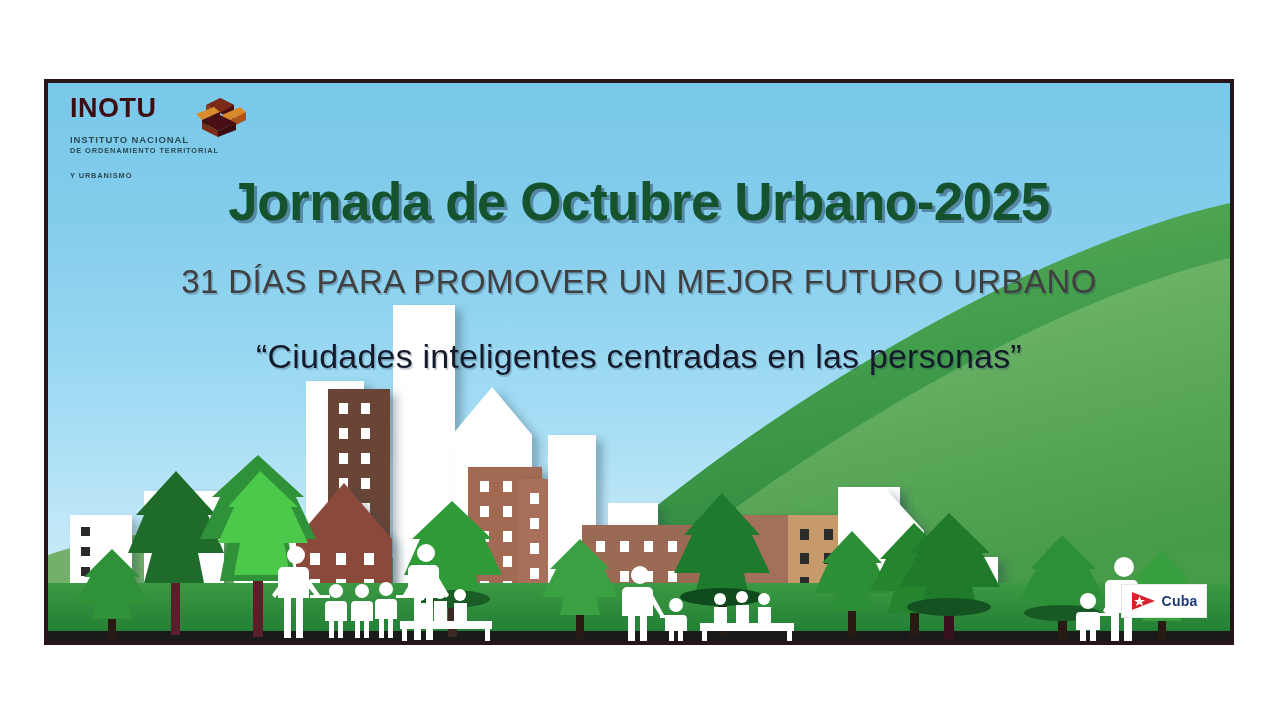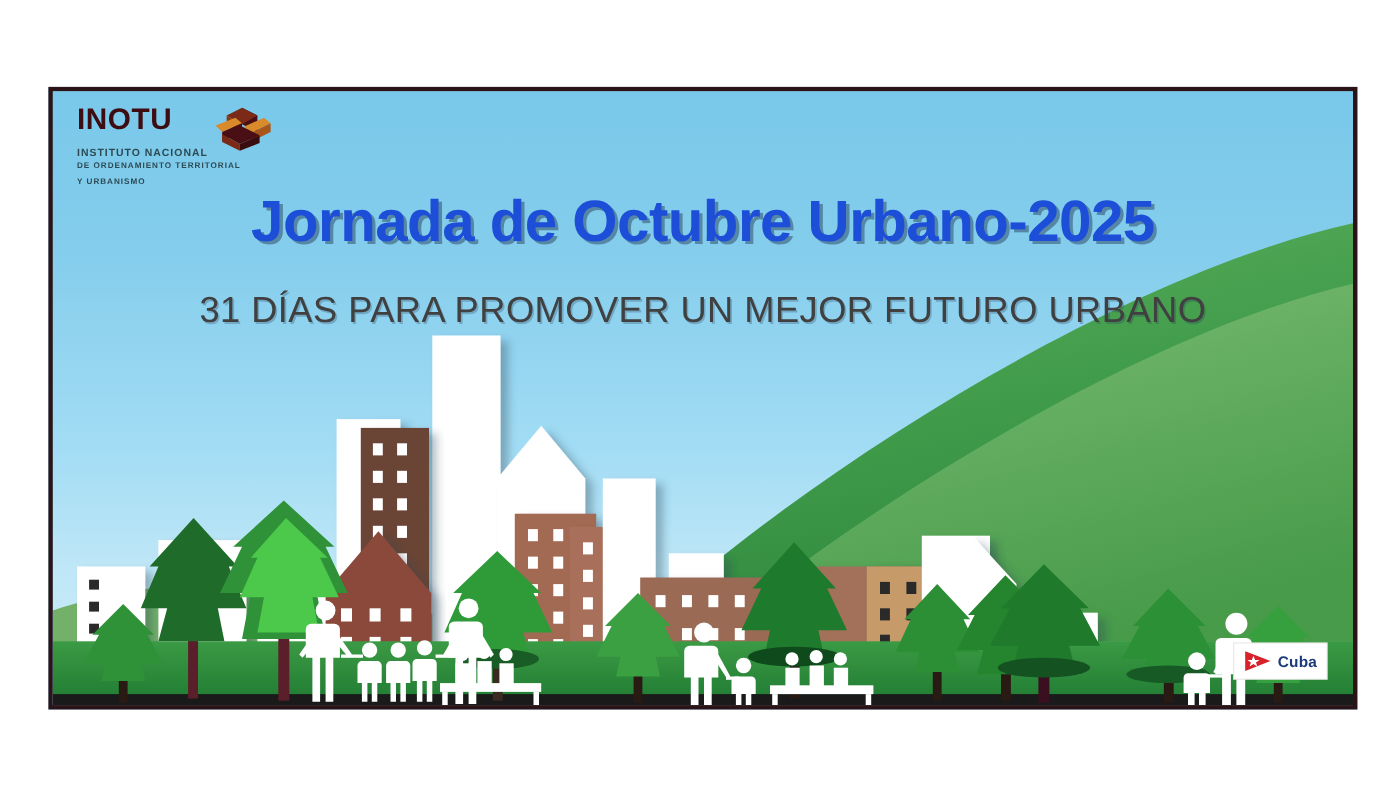--- a/index.html
+++ b/index.html
@@ -35,31 +35,31 @@
     font-weight:bold; font-size:27px; letter-spacing:0.5px;
     color:#3d0d12; line-height:1;
   }
   #logo .sub1, #logo .sub2, #logo .sub3 {
     font-family:"Liberation Sans", sans-serif;
     font-weight:bold; color:#2d4a52;
     letter-spacing:0.9px;
   }
   #logo .sub1 { font-size:9.5px; margin-top:12px; }
   #logo .sub2 { font-size:7.4px; margin-top:1px; }
-  #logo .sub3 { font-size:7.4px; margin-top:5px; }
+  #logo .sub3 { font-size:7.4px; margin-top:16px; }
   #logo-mark { position:absolute; left:122px; top:1px; width:58px; height:42px; }
 
   
   #headline {
     position:absolute; left:0; right:0; top:88px;
     text-align:center;
     font-weight:bold;
     font-size:53px;
     letter-spacing:-0.5px;
-    color:#1d4ed8;
+    color:#14532d;
     text-shadow:3px 3px 0 rgba(30,52,80,0.45);
     font-family:"Liberation Sans", sans-serif;
     white-space:nowrap;
   }
   #subhead {
     position:absolute; left:0; right:0; top:180px;
     text-align:center;
     font-size:33px;
     font-weight:500;
     letter-spacing:0.4px;
@@ -465,20 +465,21 @@
         <polygon points="26,35 44,27 44,34 26,41" fill="#3a0c10"></polygon>
       </svg>
       <div class="wordmark">INOTU</div>
       <div class="sub1">INSTITUTO NACIONAL</div>
       <div class="sub2">DE ORDENAMIENTO TERRITORIAL</div>
       <div class="sub3">Y URBANISMO</div>
     </div>
 
     <div id="headline">Jornada de Octubre Urbano-2025</div>
     <div id="subhead">31 DÍAS PARA PROMOVER UN MEJOR FUTURO URBANO</div>
+    <div id="quote">“Ciudades inteligentes centradas en las personas”</div>
 
     <div id="cuba-badge">
       <svg width="26" height="20" viewBox="0 0 26 20">
         <polygon points="1,1 1,19 24,10" fill="#d7222c"></polygon>
         <polygon points="8.5,5.2 10.0,9.0 14.0,9.0 10.8,11.3 12.0,15.0 8.5,12.7 5.0,15.0 6.2,11.3 3.0,9.0 7.0,9.0" fill="#ffffff"></polygon>
       </svg>
       <span class="label">Cuba</span>
     </div>
 
   </div>

